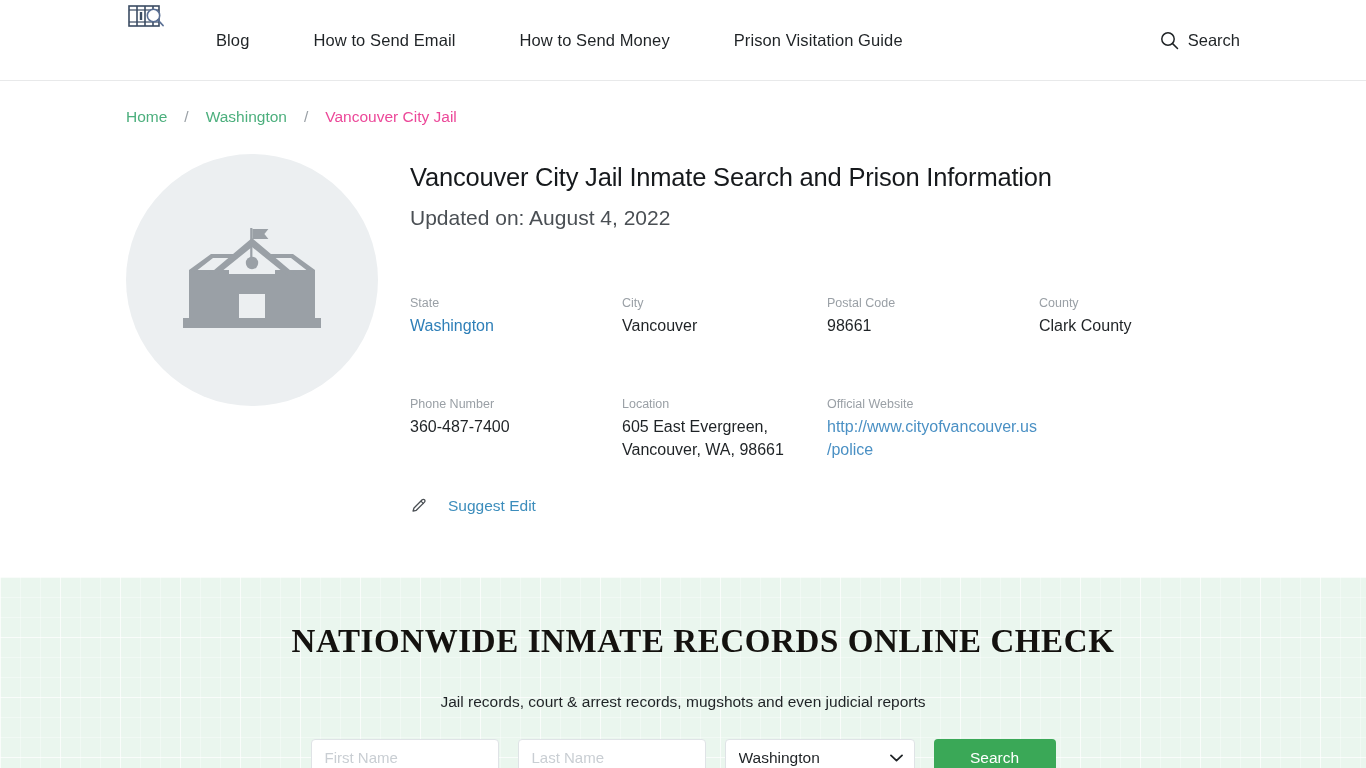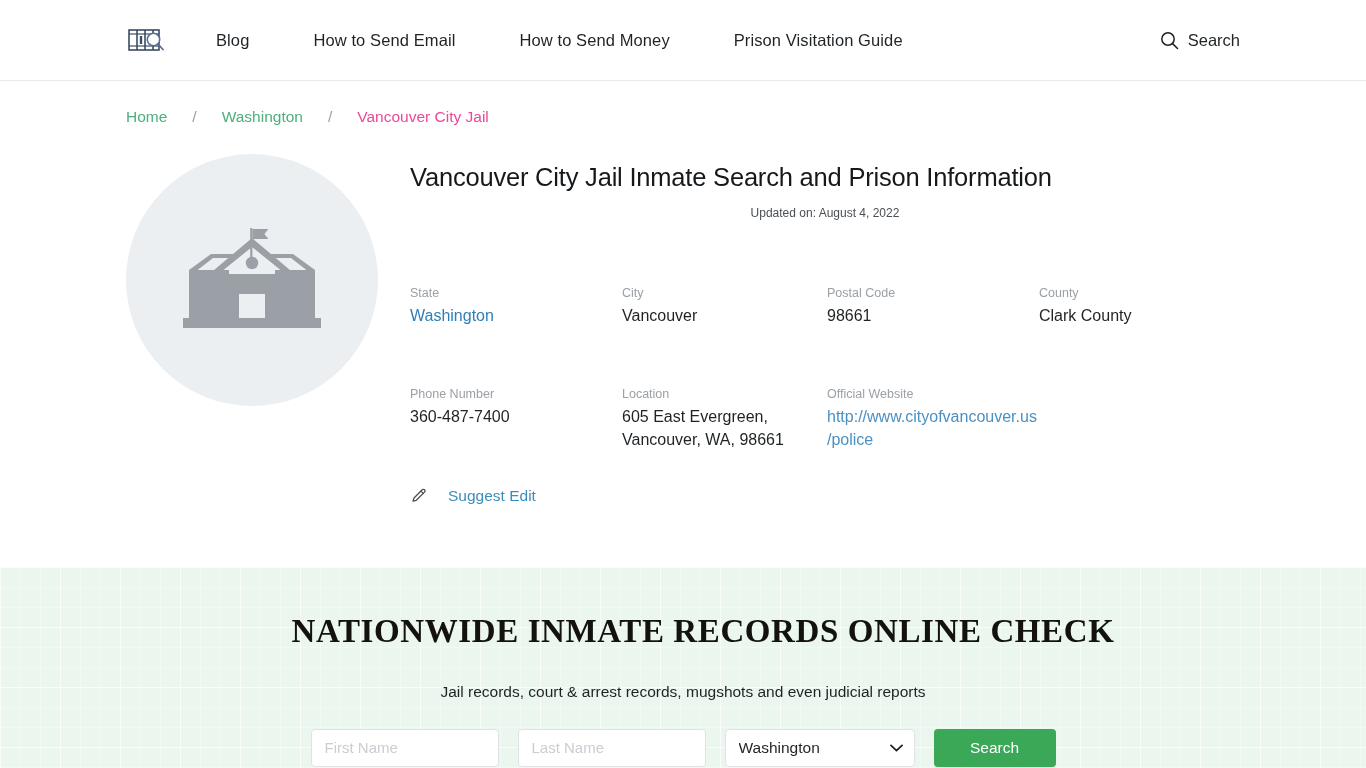--- a/index.html
+++ b/index.html
@@ -13,21 +13,20 @@
     background: #ffffff;
     font-family: "Liberation Sans", sans-serif;
     color: #1f2326;
   }
 
   
   .site-header {
     height: 81px;
     border-bottom: 1px solid #e8e9ea;
     display: flex;
-    align-items: center;
     padding: 0 126px;
     background: #fff;
   }
   .logo {
     width: 42px;
     height: 32px;
     flex: 0 0 auto;
     display: block;
   }
   .main-nav {
@@ -56,21 +55,21 @@
     color: #1f2326;
   }
 
   
   .breadcrumb {
     padding: 0 126px;
     margin-top: 27px;
     font-size: 15.5px;
     display: flex;
     align-items: center;
-    gap: 17px;
+    gap: 9px;
     color: #1f2326;
   }
   .breadcrumb a {
     color: #4caf7d;
     text-decoration: none;
   }
   .breadcrumb .sep {
     color: #9aa0a6;
     margin: 0 8px;
   }
@@ -100,23 +99,22 @@
   .page-title {
     font-size: 25.5px;
     font-weight: normal;
     letter-spacing: -.2px;
     margin: 0;
     line-height: 1.2;
     color: #16191c;
   }
   .updated-on {
     margin-top: 13px;
-    font-size: 12px;
+    font-size: 21px;
     color: #4a4f54;
-    text-align: center;
   }
 
   .info-grid {
     margin-top: 25px;
     display: grid;
     grid-template-columns: 212px 205px 212px 212px;
     row-gap: 19px;
   }
   .info-cell { min-width: 0; }
   .info-label {

